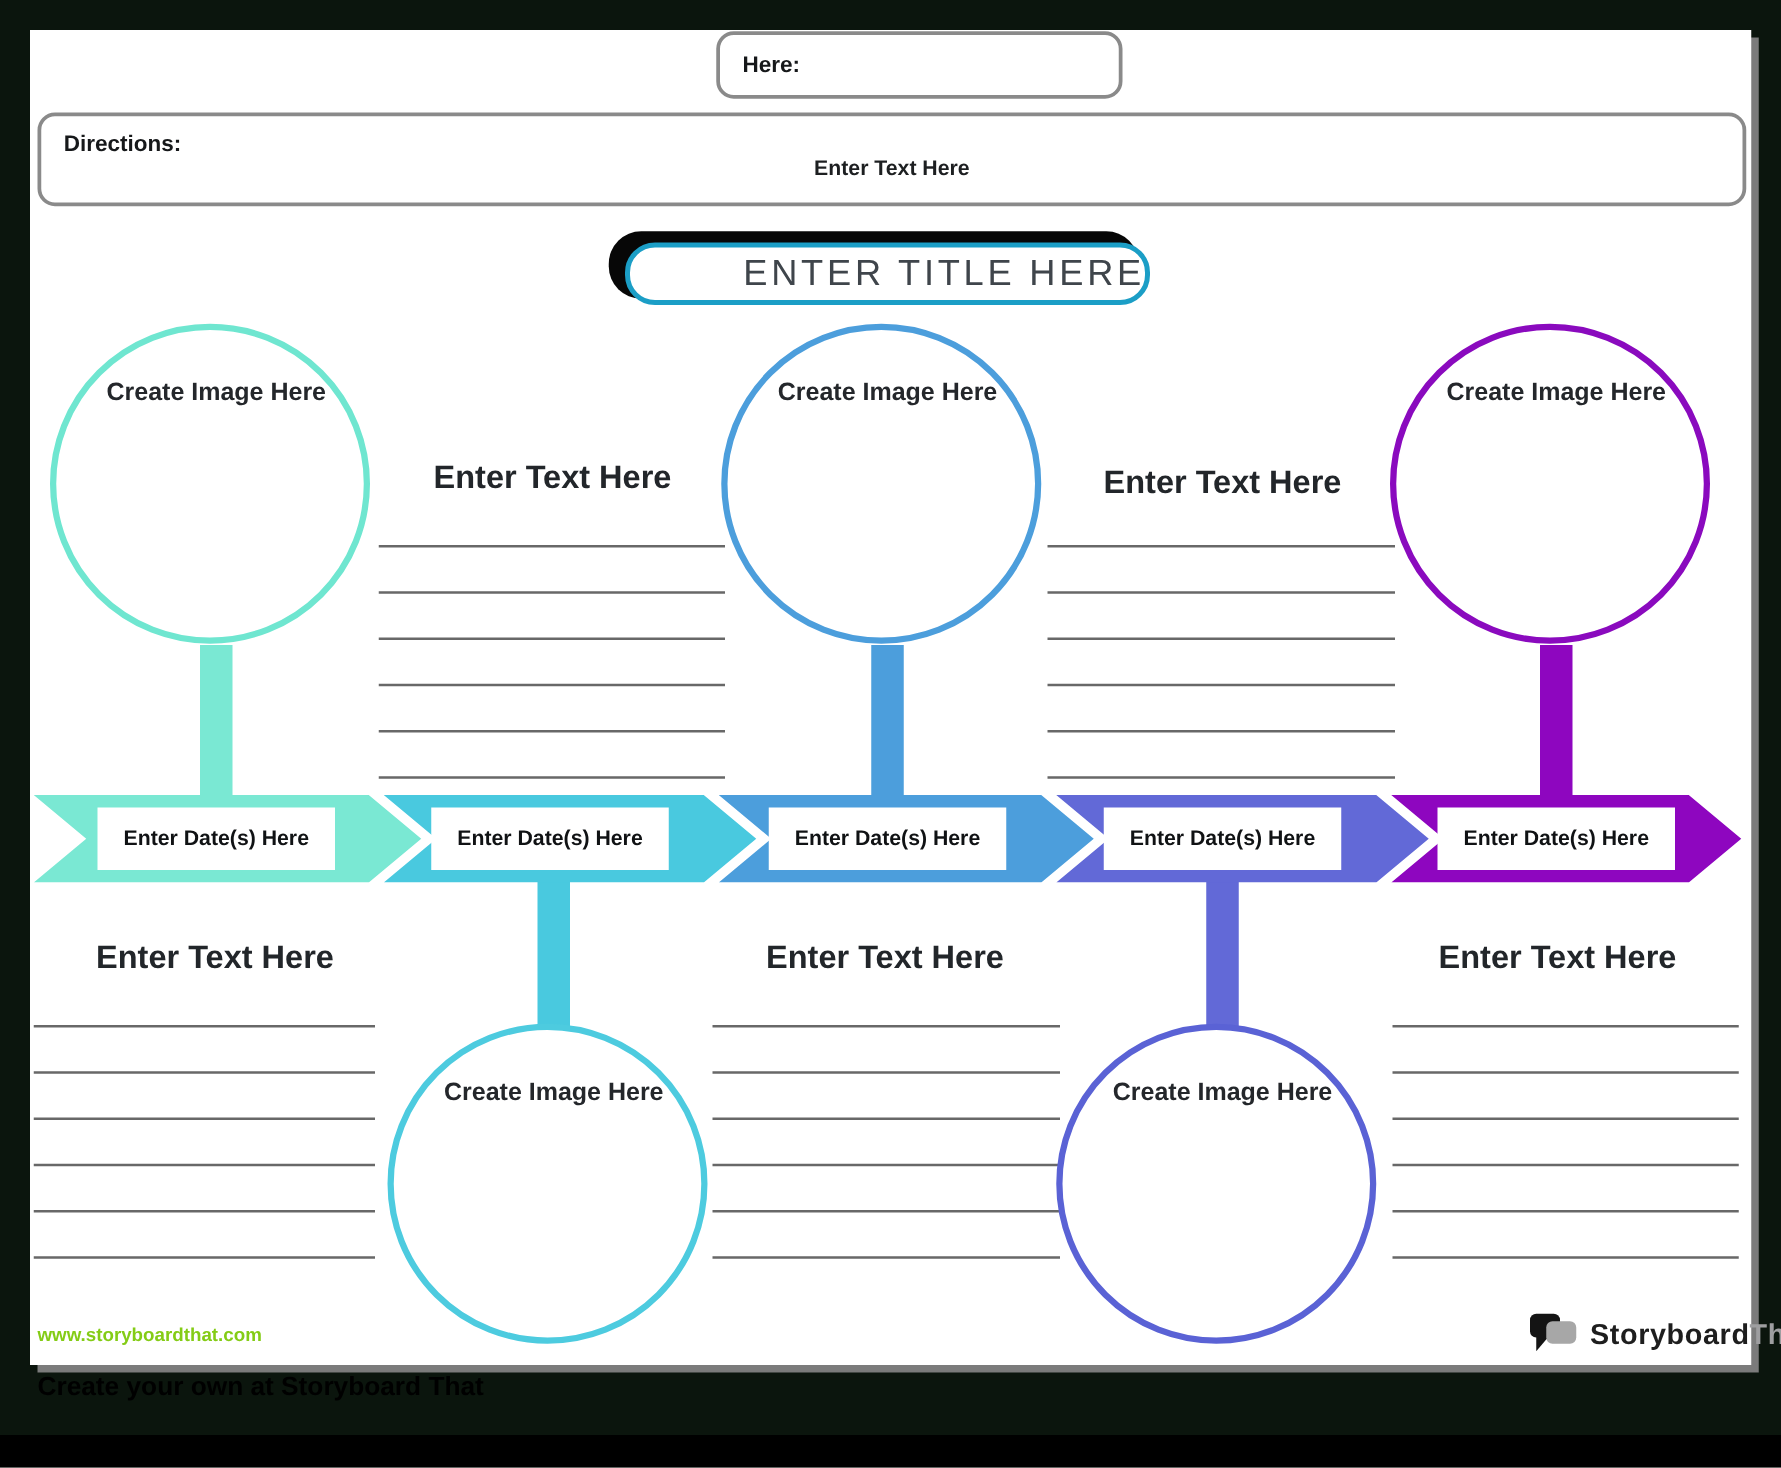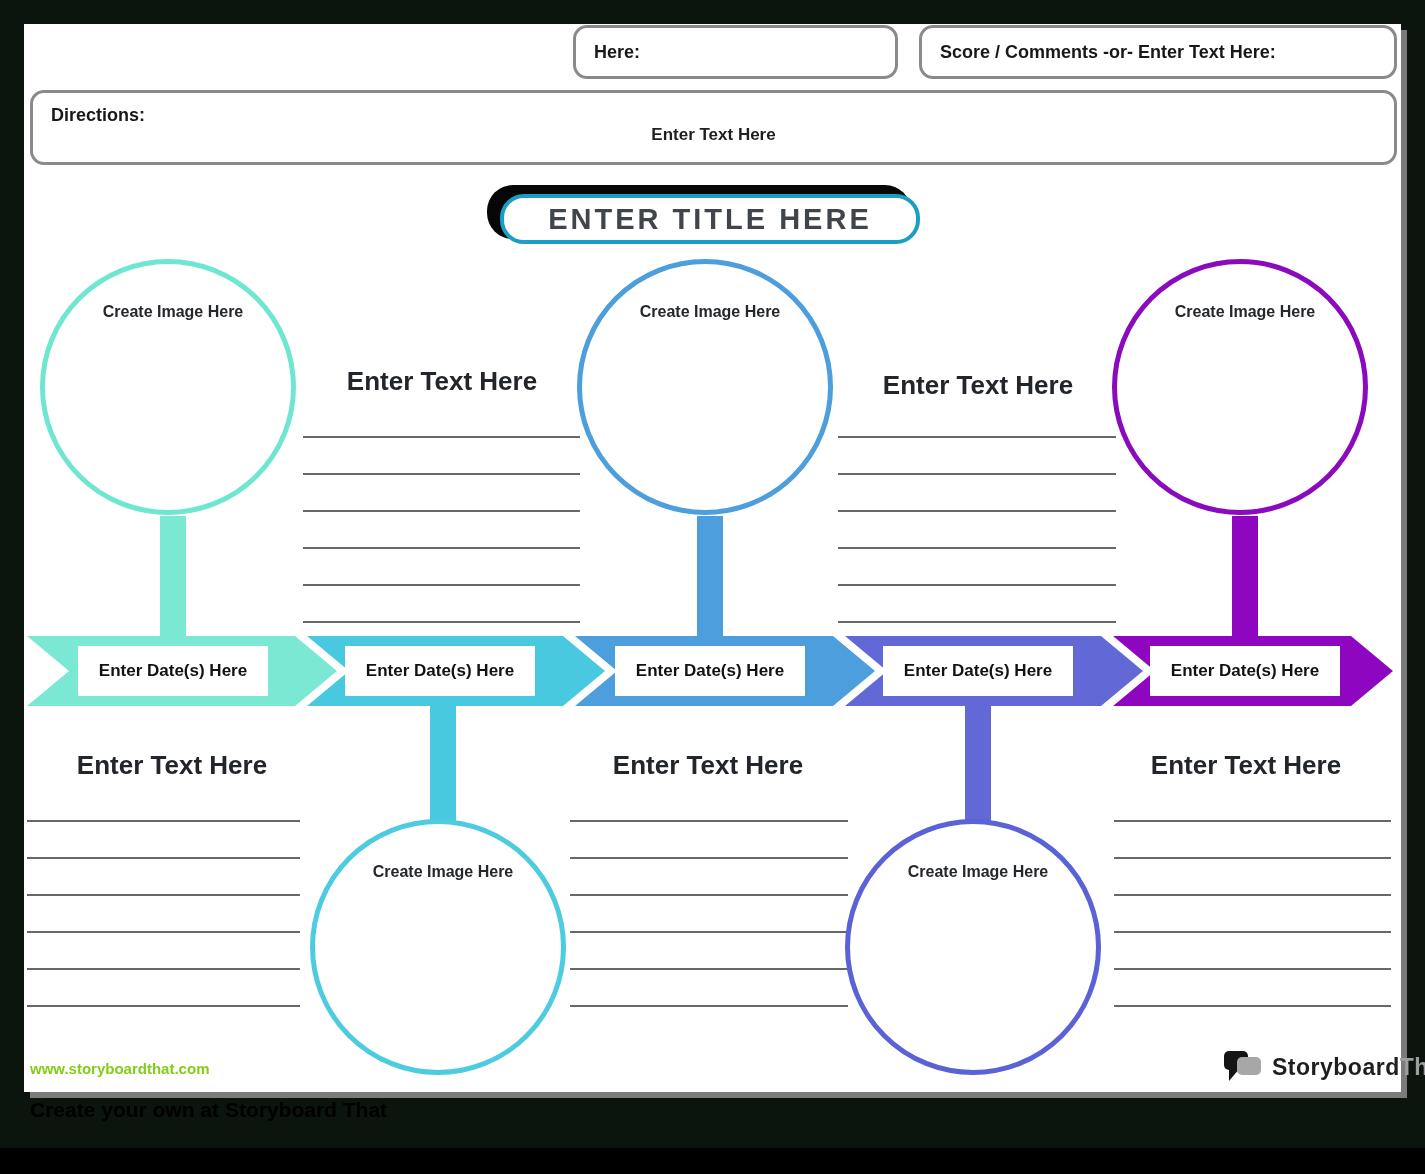--- a/index.html
+++ b/index.html
@@ -23,31 +23,31 @@
   }
   .v-center { top:50%; transform:translateY(-50%); }
   .dir-placeholder {
     position:absolute; left:0; right:0; top:32px; text-align:center;
     font-weight:bold; font-size:17px; color:#1D1F21;
   }
   .title-box {
     position:absolute; left:500px; top:194px; width:420px; height:50px;
     background:#fff; border:4px solid #1B9EC6; border-radius:24px;
     box-shadow:-11px -7px 0 2px #070707;
-    text-align:center; line-height:42px;
-    font-weight:bold; font-size:29px; letter-spacing:3px; color:#3F454B;
+    text-align:right; line-height:42px;
+    font-weight:normal; font-size:29px; letter-spacing:3px; color:#3F454B;
   }
   .stem { position:absolute; width:26px; }
   .circle {
     position:absolute; width:256px; height:256px; border-radius:50%;
     background:#fff; border:5px solid #999;
   }
   .img-label {
     position:absolute; width:266px; text-align:center;
-    font-weight:bold; font-size:16px; color:#24272B;
+    font-weight:bold; font-size:20px; color:#24272B;
   }
   .date-box {
     position:absolute; top:646px; width:190px; height:50px; background:#fff;
     text-align:center; line-height:50px; font-weight:bold; font-size:17px; color:#101214;
   }
   .section-heading {
     position:absolute; width:300px; text-align:center;
     font-weight:bold; font-size:26px; color:#22262A;
   }
   .line-group { position:absolute; }
@@ -69,23 +69,20 @@
 </style>
 </head>
 <body>
 
 <div class="canvas">
 
   <div class="paper"></div>
 
   <div class="field" style="left:573px; top:25px; width:325px; height:54px;">
     <span class="field-label v-center">Here:</span>
-  </div>
-  <div class="field" style="left:919px; top:25px; width:478px; height:54px;">
-    <span class="field-label v-center">Score / Comments -or- Enter Text Here:</span>
   </div>
   <div class="field" style="left:30px; top:90px; width:1367px; height:75px;">
     <span class="field-label" style="top:12px;">Directions:</span>
     <span class="dir-placeholder">Enter Text Here</span>
   </div>
 
   <div class="title-box" style="border-color: rgb(27, 158, 198); color: rgb(63, 69, 75);">ENTER TITLE HERE</div>
 
   <div class="stem" style="left: 160px; top: 516px; height: 122px; background-color: rgb(122, 232, 211);"></div>
   <div class="stem" style="left: 430px; top: 704px; height: 120px; background-color: rgb(73, 201, 223);"></div>

